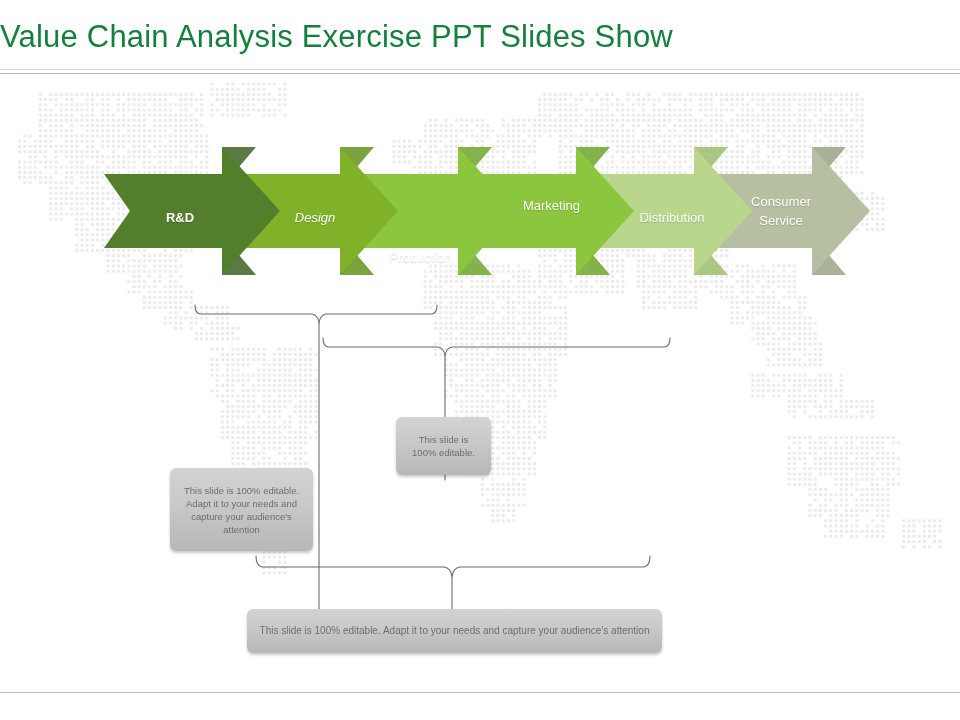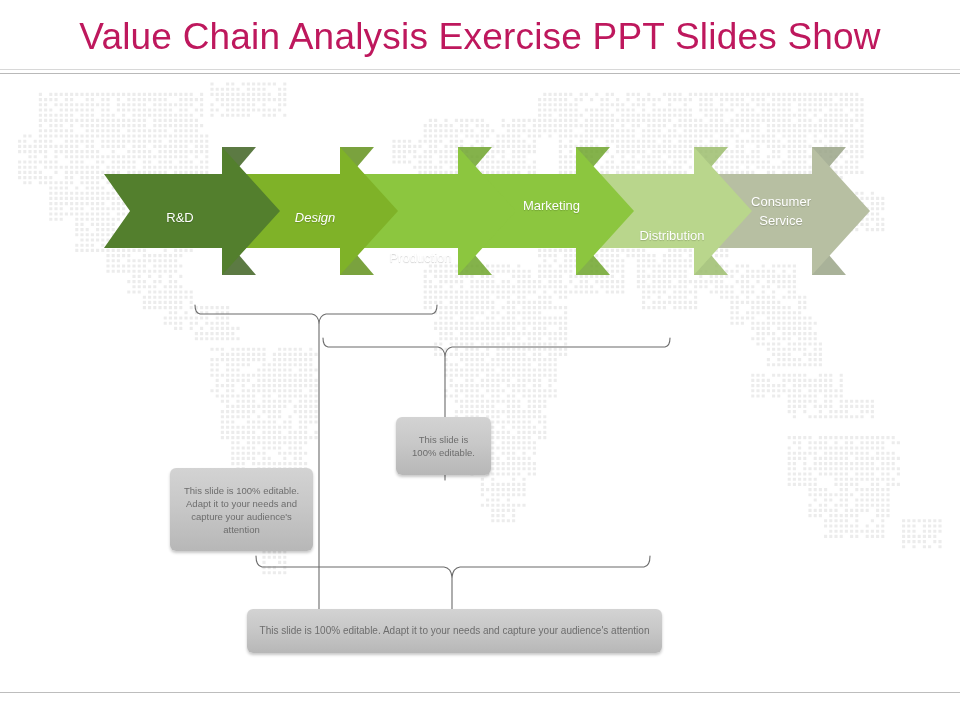--- a/index.html
+++ b/index.html
@@ -14,24 +14,24 @@
     position:absolute;inset:0;
     width:960px;height:720px;
     background:#ffffff;
     overflow:hidden;
   }
 
   
   #title{
     position:absolute;
     left:0;right:0;top:18px;
-    text-align:center;
-    font-size:37px;
+    text-align:left;
+    font-size:31px;
     line-height:38px;
-    color:#be185d;
+    color:#15803d;
     letter-spacing:.2px;
     white-space:nowrap;
   }
   .rule{position:absolute;left:0;right:0;height:0;border-top:1px solid #c9c9c9;}
   #rule-a{top:69px;border-top-color:#d8d8d8;}
   #rule-b{top:73px;border-top-color:#b9b9b9;}
   #rule-bottom{top:692px;border-top-color:#bdbdbd;}
 
   
   #map{
@@ -111,25 +111,25 @@
       <path d="M812,147 L846,147 L812,187 Z" fill="#9aa487" opacity=".85"></path>
       <path d="M812,275 L846,275 L812,235 Z" fill="#9aa487" opacity=".85"></path>
       <path d="M694,174 L812,174 L812,147 L870,211 L812,275 L812,248 L694,248 L720,211 Z" fill="#b7bfa2"></path>
       <path d="M576,174 L694,174 L694,147 L752,211 L694,275 L694,248 L576,248 L602,211 Z" fill="#b9d68c"></path>
       <path d="M458,174 L576,174 L576,147 L634,211 L576,275 L576,248 L458,248 L484,211 Z" fill="#8cc63f"></path>
       <path d="M340,174 L458,174 L458,147 L516,211 L458,275 L458,248 L340,248 L366,211 Z" fill="#8cc63f"></path>
       <path d="M222,174 L340,174 L340,147 L398,211 L340,275 L340,248 L222,248 L248,211 Z" fill="#7fb228"></path>
       <path d="M104,174 L222,174 L222,147 L280,211 L222,275 L222,248 L104,248 L130,211 Z" fill="#537f2d"></path>
     </svg>
 
-  <div class="arrow-label" style="left:130px;top:208px;width:100px;">R&amp;D</div>
+  <div class="arrow-label" style="left:130px;top:208px;width:100px;font-weight:bold;">R&amp;D</div>
   <div class="arrow-label" style="left:265px;top:208px;width:100px;font-style:italic;">Design</div>
   <div class="arrow-label" style="left:368px;top:208px;width:105px;margin-top:40px;">Production</div>
   <div class="arrow-label" style="left:499px;top:196px;width:105px;">Marketing</div>
-  <div class="arrow-label" style="left:615px;top:208px;width:114px;margin-top:18px;">Distribution</div>
+  <div class="arrow-label" style="left:615px;top:208px;width:114px;">Distribution</div>
   <div class="arrow-label" style="left:727px;top:192px;width:108px;">Consumer
 Service</div>
 
   <svg id="connectors" viewBox="0 0 960 720" preserveAspectRatio="none">
       <path d="M195,305 q0,8 5,9 L312,314 q6,1 7,9 M437,305 q0,8 -5,9 L326,314 q-6,1 -7,9" fill="none" stroke="#6b6b6b" stroke-width="1.1" stroke-linecap="round" stroke-linejoin="round"></path>
       <path d="M319,323 L319,617" fill="none" stroke="#6b6b6b" stroke-width="1.1" stroke-linecap="round" stroke-linejoin="round"></path>
       <path d="M323,338 q0,8 5,9 L438,347 q6,1 7,9 M670,338 q0,8 -5,9 L452,347 q-6,1 -7,9" fill="none" stroke="#6b6b6b" stroke-width="1.1" stroke-linecap="round" stroke-linejoin="round"></path>
       <path d="M445,356 L445,480" fill="none" stroke="#6b6b6b" stroke-width="1.1" stroke-linecap="round" stroke-linejoin="round"></path>
       <path d="M256,556 q0,10 6,11 L444,567 q7,1 8,10 M650,556 q0,10 -6,11 L460,567 q-7,1 -8,10" fill="none" stroke="#6b6b6b" stroke-width="1.1" stroke-linecap="round" stroke-linejoin="round"></path>
       <path d="M452,577 L452,609" fill="none" stroke="#6b6b6b" stroke-width="1.1" stroke-linecap="round" stroke-linejoin="round"></path>

